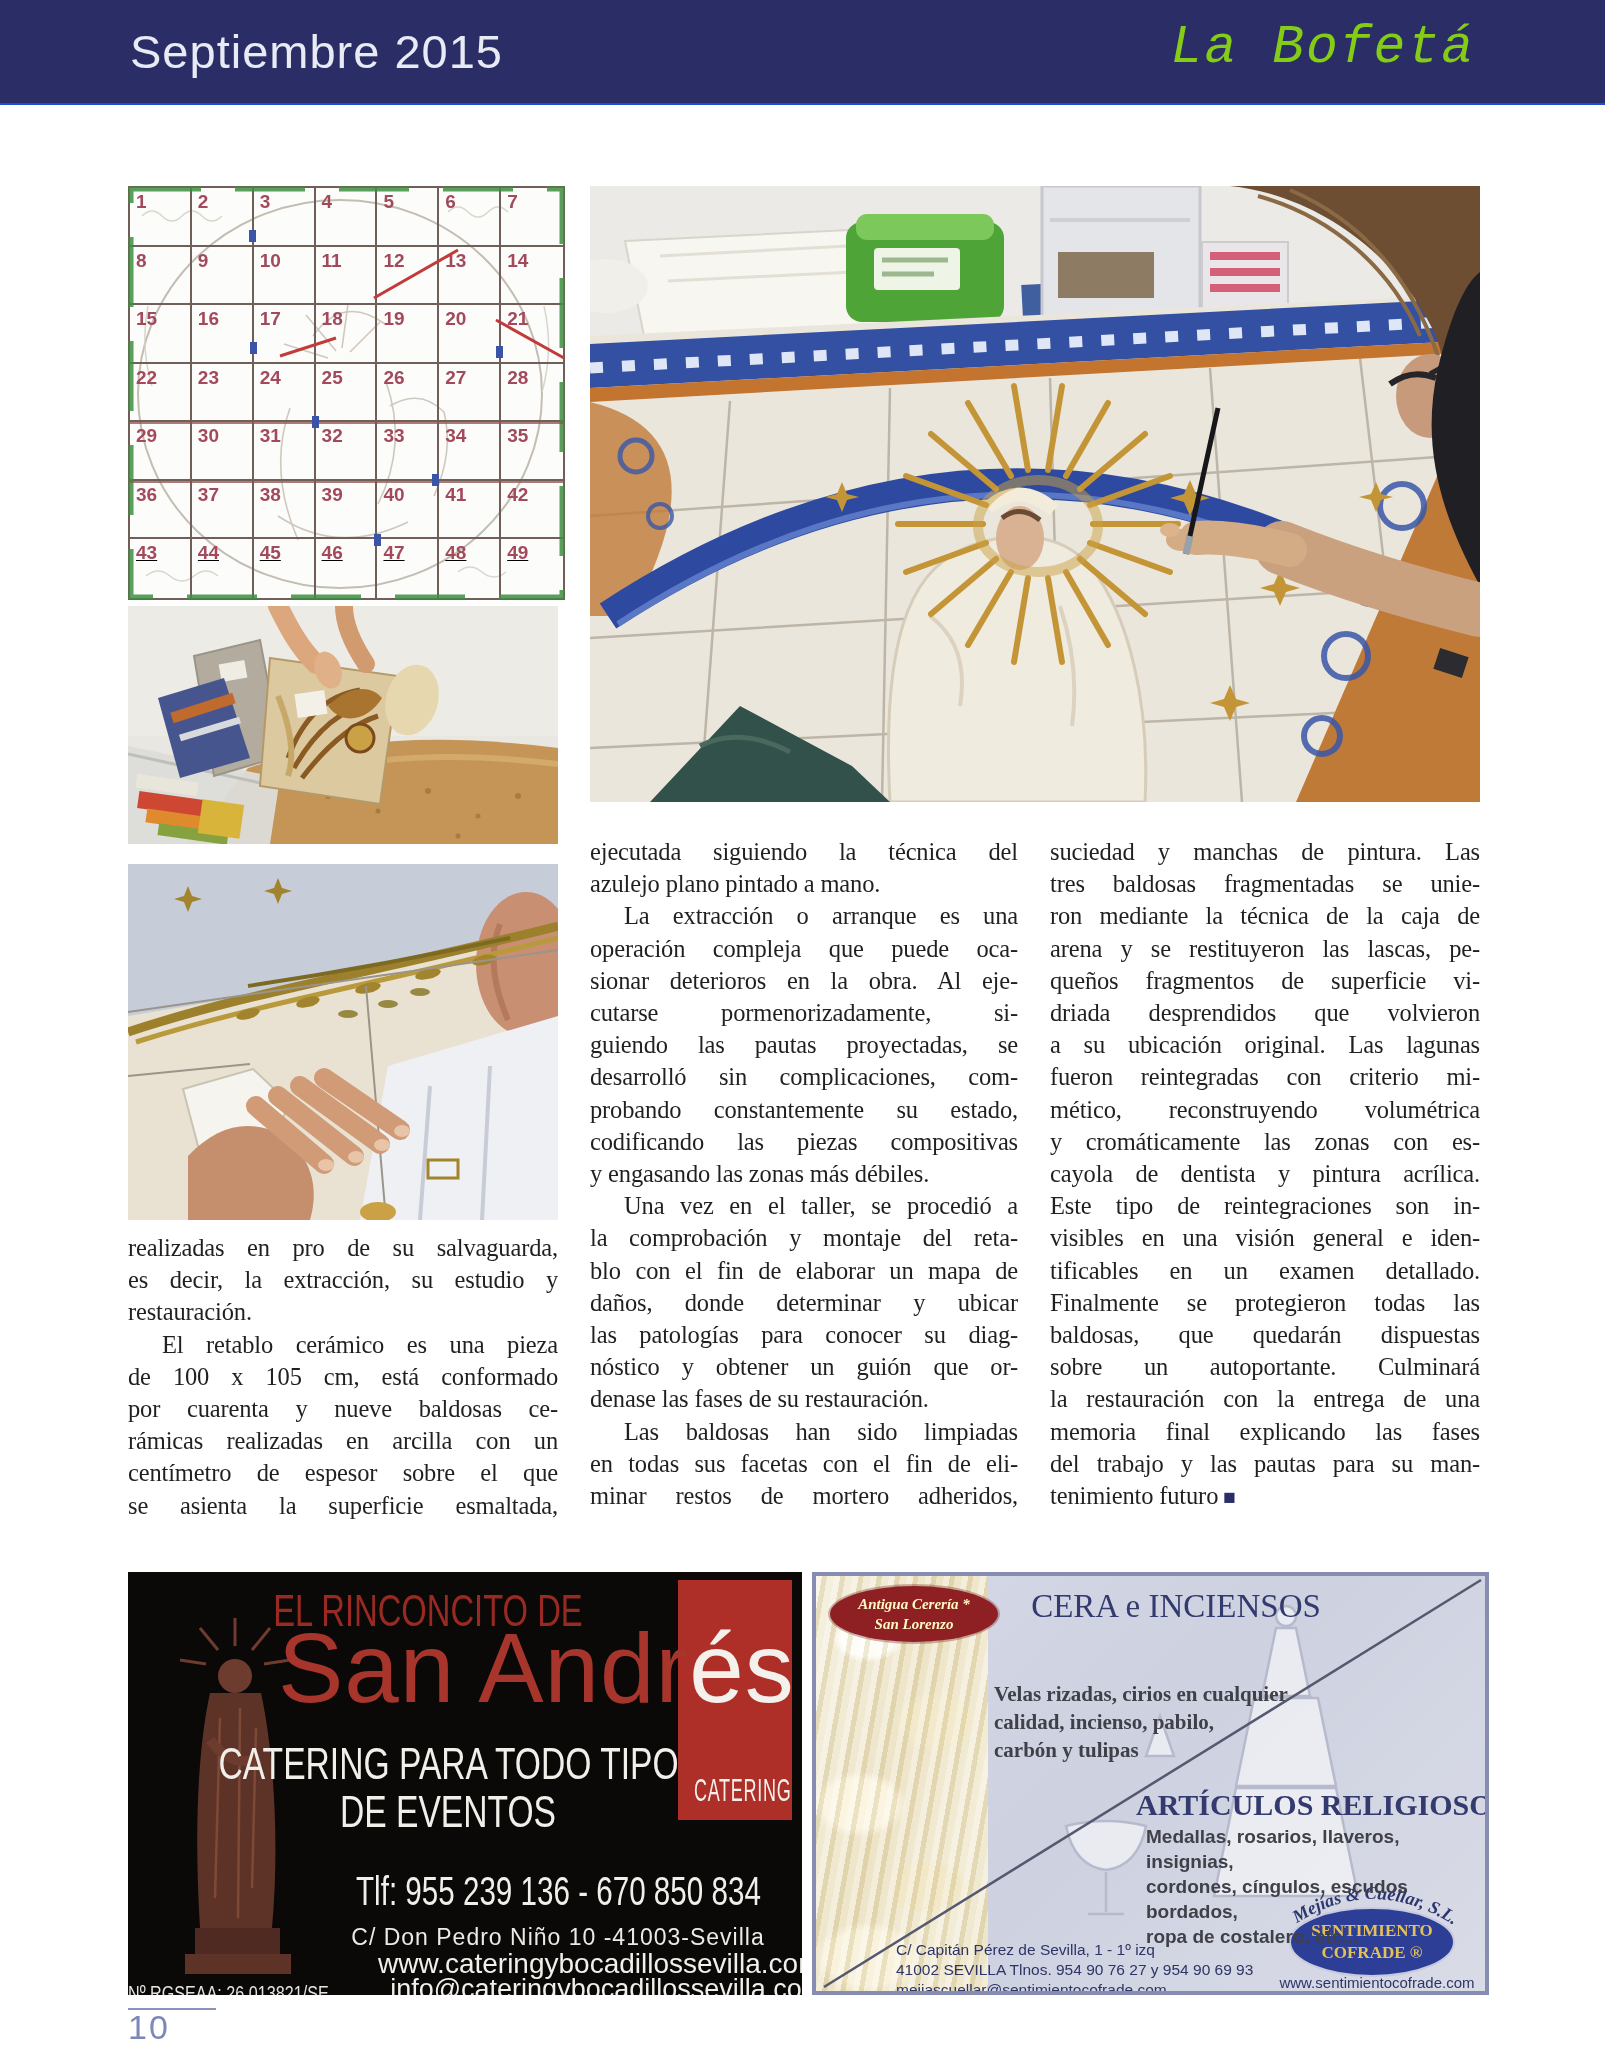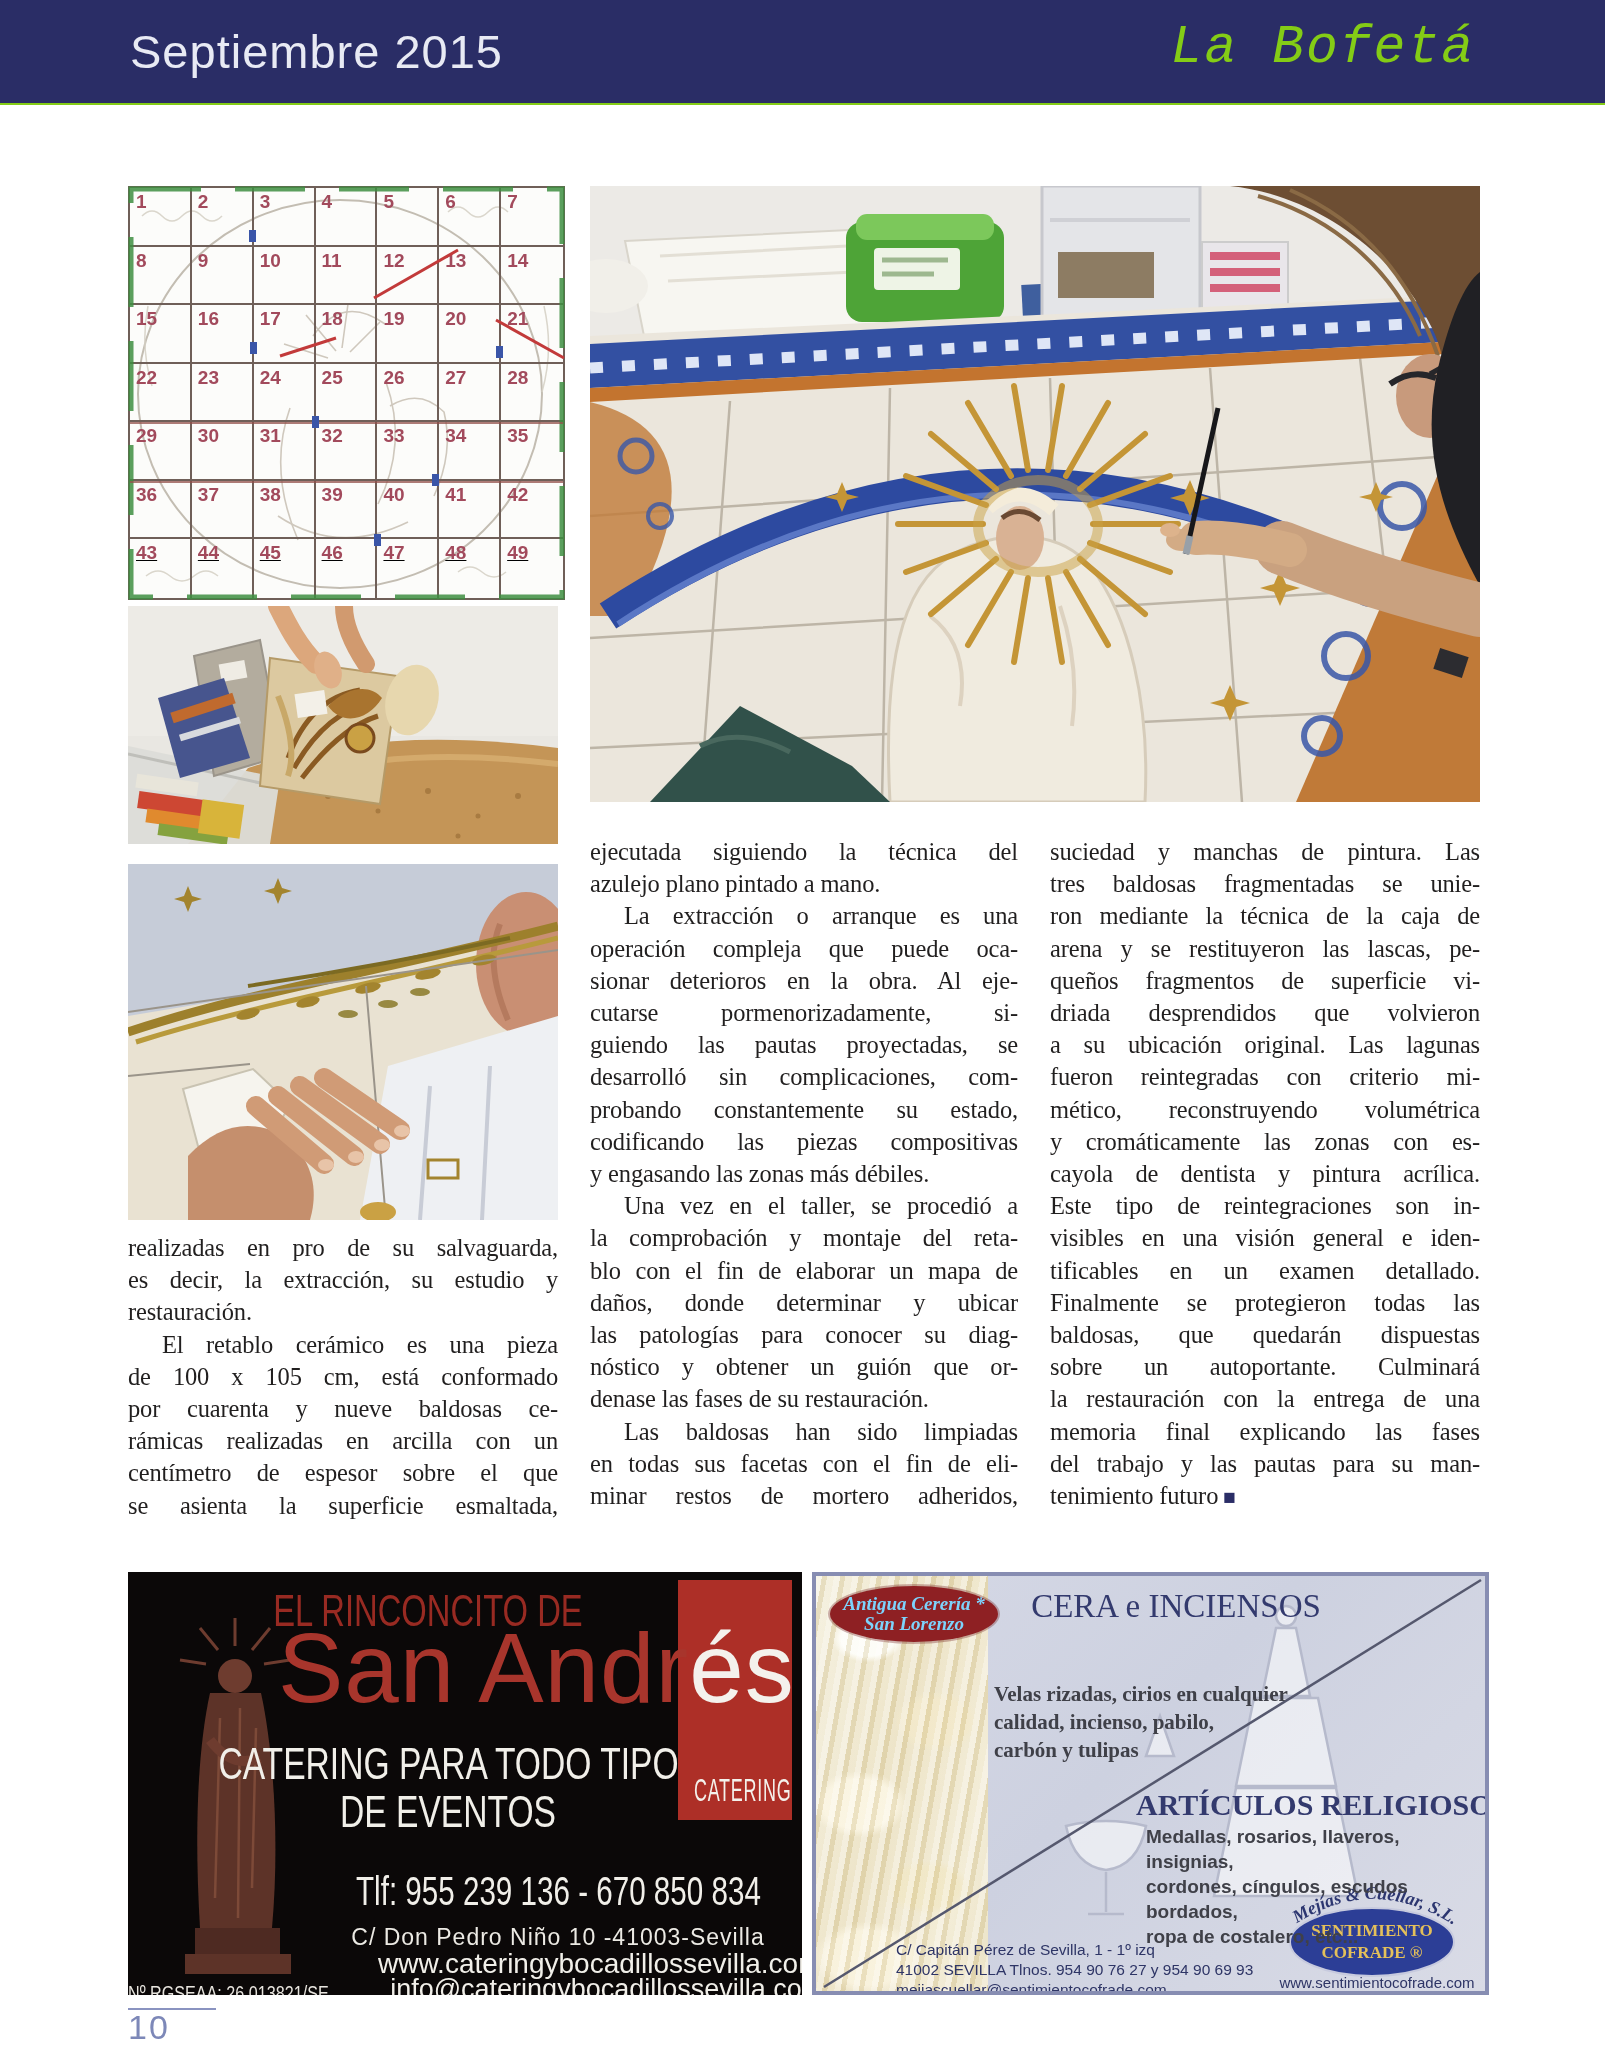--- a/index.html
+++ b/index.html
@@ -1,21 +1,21 @@
 <!DOCTYPE html>
 <html><head>
 <meta charset="utf-8">
 <style>
   html,body{margin:0;padding:0;background:#ffffff;}
   .page{position:relative;width:1605px;height:2048px;background:#ffffff;overflow:hidden;
         font-family:"Liberation Serif",serif;}
 
   
   .masthead-band{position:absolute;left:0;top:0;width:1605px;height:103px;background:#2a2d66;
-                 border-bottom:2px solid #84cc16;}
+                 border-bottom:2px solid #1d4ed8;}
   .issue-date{position:absolute;left:130px;top:24px;font-family:"Liberation Sans",sans-serif;
               font-weight:300;font-size:47px;letter-spacing:1px;color:#e8eaf4;}
   .mag-title{position:absolute;right:130px;top:18px;font-family:Liberation Mono, monospace;
              font-style:italic;font-weight:300;font-size:53px;letter-spacing:2px;color:#84cc16;}
 
   
   .fig{position:absolute;overflow:hidden;}
   .fig svg{display:block;}
   .grid-fig{left:128px;top:186px;width:437px;height:414px;background:#fcfcfa;}
   .grid-bg,.grid-cracks{position:absolute;left:0;top:0;}
@@ -88,21 +88,21 @@
        radial-gradient(70px 45px at 65% 75%,rgba(238,226,185,.9) 0 45%,transparent 60%),
        radial-gradient(90px 60px at 30% 92%,rgba(248,240,214,.95) 0 45%,transparent 60%),
        linear-gradient(105deg,#f3eeda 0%,#e9debb 45%,#f0e8cd 80%,#e6dcb8 100%);}
   .candle-strip::after{content:"";position:absolute;inset:0;
      background:repeating-linear-gradient(100deg,rgba(255,255,255,.45) 0 6px,rgba(196,176,120,.25) 6px 11px,
                 rgba(255,255,255,.2) 11px 18px);}
   .badge-oval{position:absolute;left:14px;top:10px;width:168px;height:56px;background:#8e2023;
               border-radius:50%;display:flex;flex-direction:column;justify-content:center;
               text-align:center;box-shadow:0 0 0 2px rgba(120,40,40,.35);}
   .badge-oval div{font-family:"Liberation Serif",serif;font-style:italic;font-weight:bold;
-                  font-size:19px;line-height:20px;color:#7dd3fc;}
+                  font-size:15px;line-height:20px;color:#fef9c3;}
   .cera-title{position:absolute;left:200px;top:12px;width:320px;text-align:center;
               font-family:"Liberation Serif",serif;font-weight:normal;font-size:33px;color:#333a6e;}
   .cera-desc{position:absolute;left:178px;top:104px;font-family:Liberation Serif, serif;
              font-weight:bold;font-size:21px;line-height:28px;color:#3f4048;}
   .art-title{position:absolute;left:320px;top:212px;width:352px;text-align:center;
              font-family:"Liberation Serif",serif;font-weight:bold;font-size:30px;color:#333a6e;
              white-space:nowrap;}
   .art-desc{position:absolute;left:330px;top:248px;font-family:"Liberation Sans",sans-serif;
             font-weight:bold;font-size:19px;line-height:25px;color:#3f4048;}
   .sc-www{position:absolute;left:456px;top:398px;width:210px;text-align:center;

